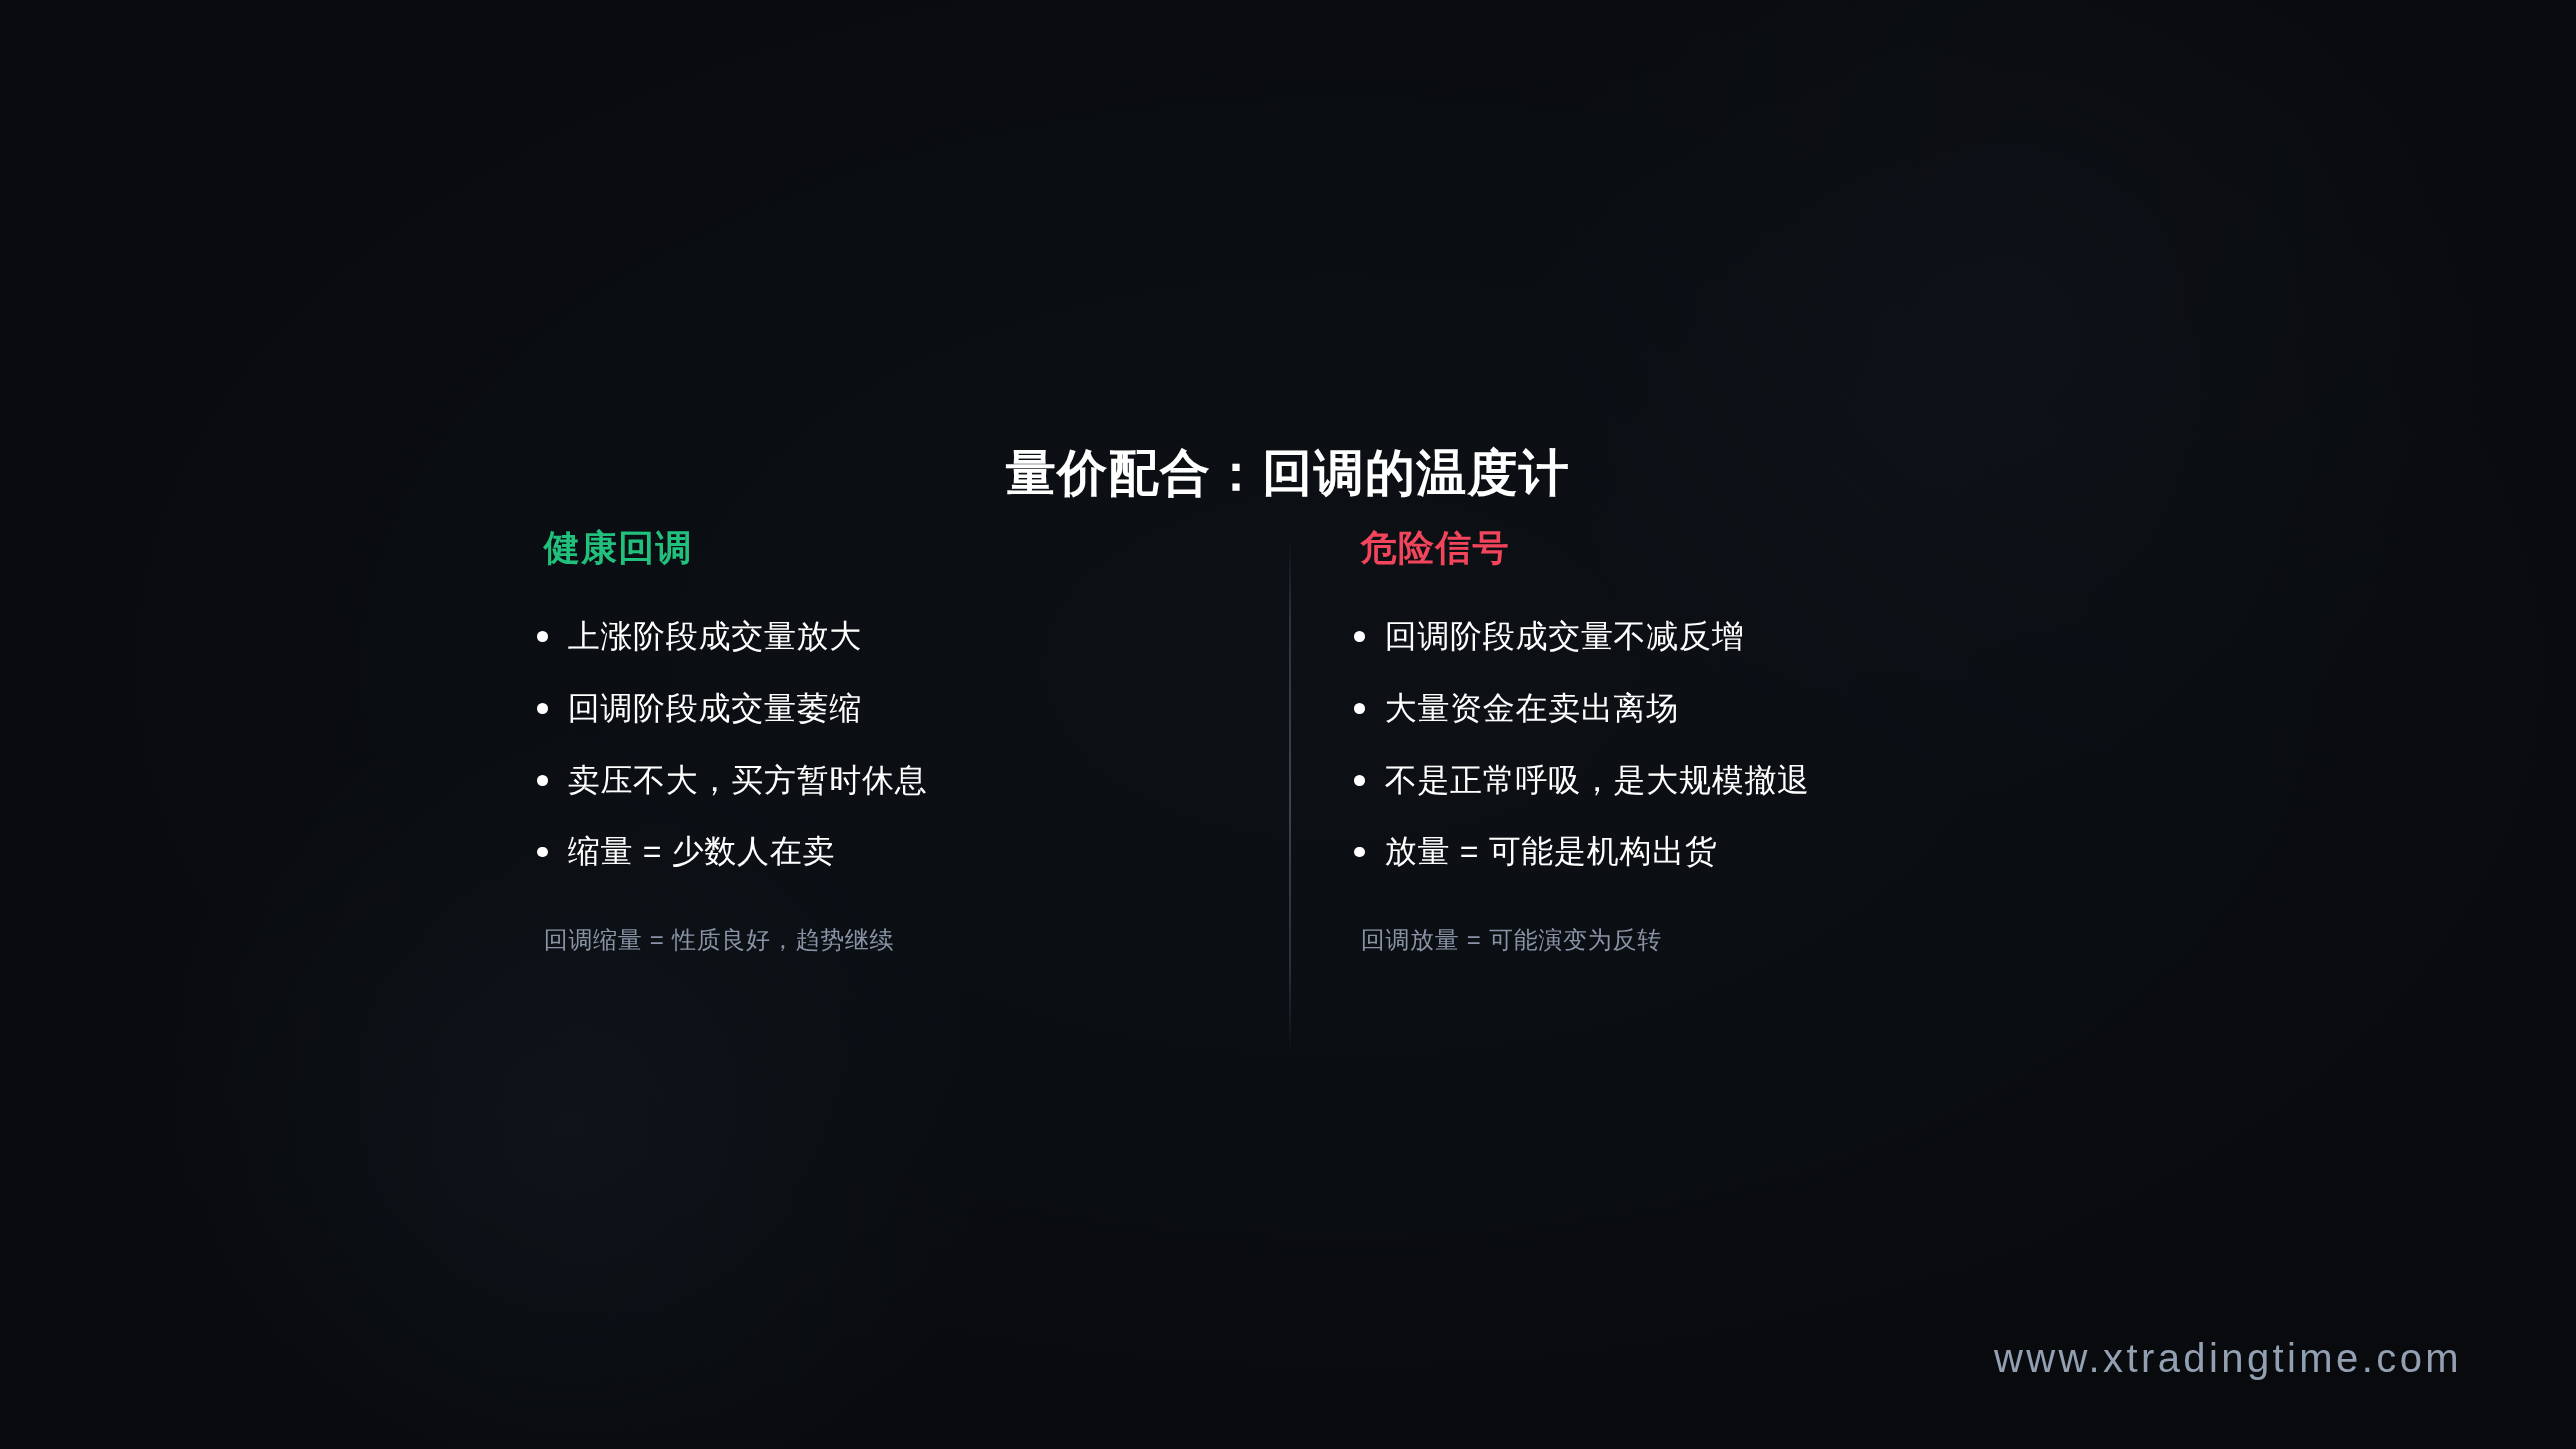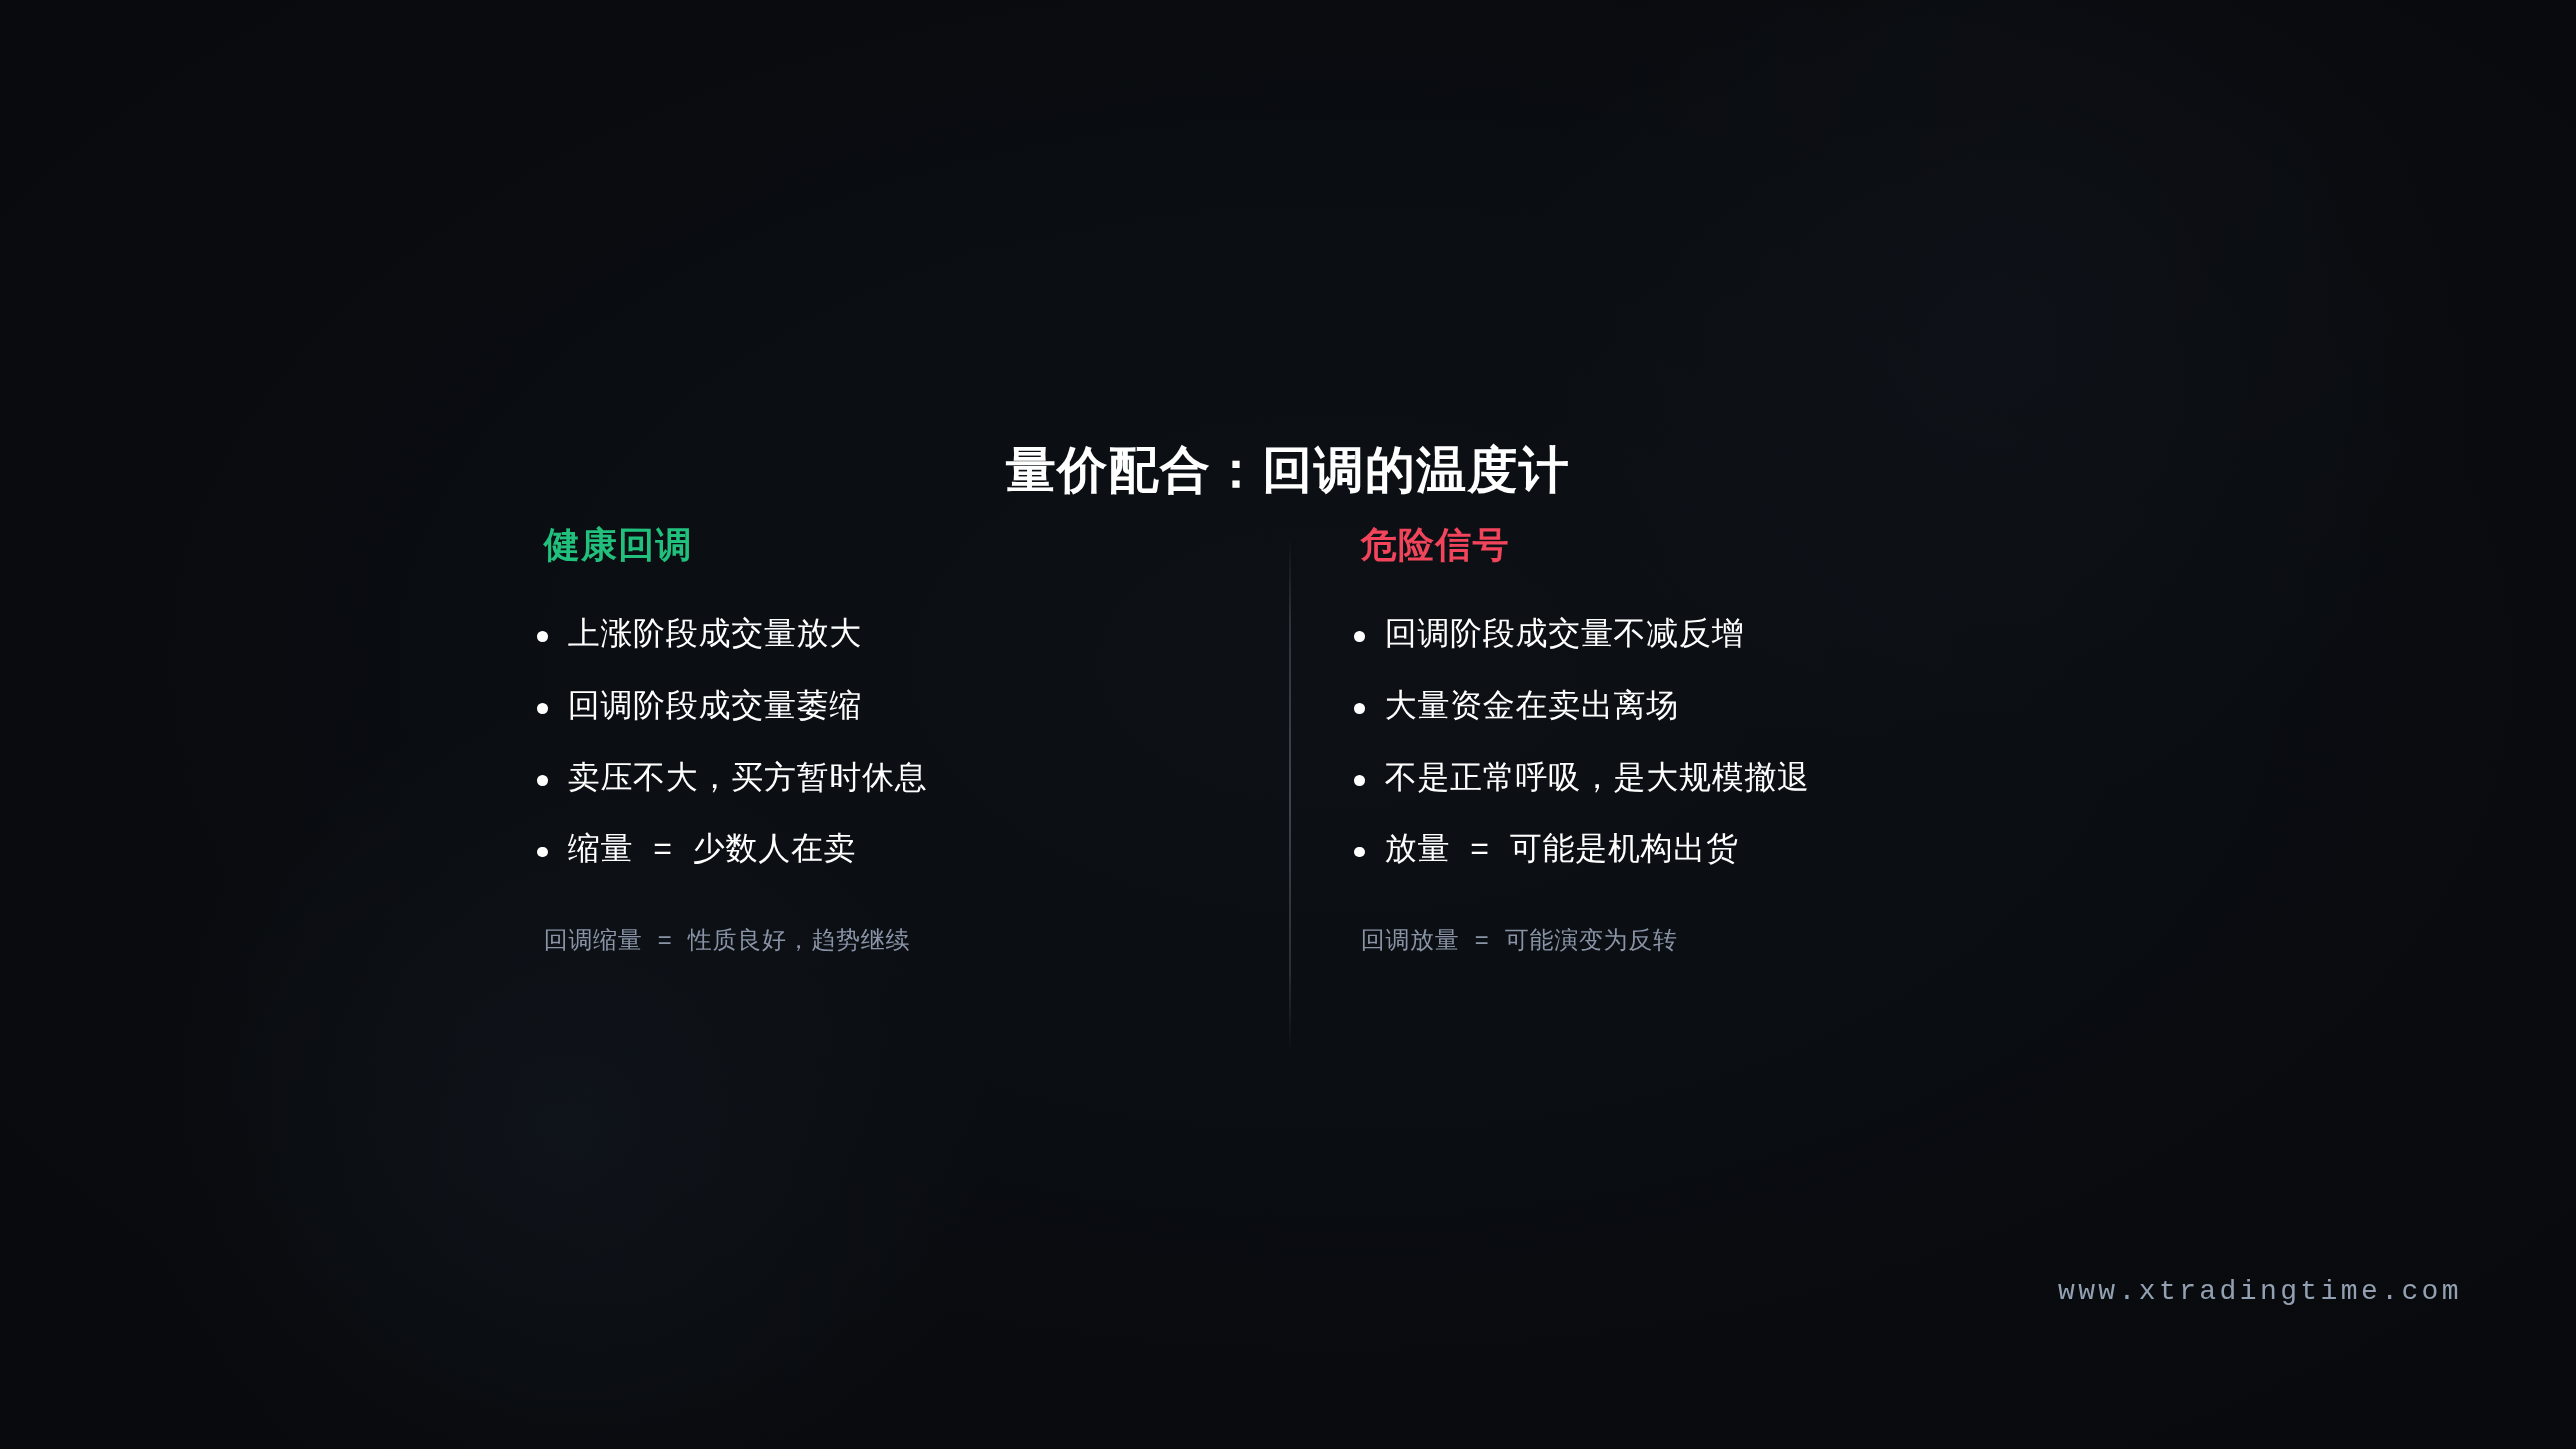--- a/index.html
+++ b/index.html
@@ -8,21 +8,21 @@
     padding: 0;
     background: #080b0e;
   }
   #slide {
     position: relative;
     width: 2576px;
     height: 1449px;
     overflow: hidden;
     background:
       radial-gradient(ellipse 1610px 939px at 52% 46%, #0d1116 0%, #0a0d11 55%, #080a0d 100%);
-    font-family: Liberation Mono, monospace;
+    font-family: Liberation Sans, sans-serif;
     -webkit-font-smoothing: antialiased;
     color: #ffffff;
   }
 
   
   #slide::before {
     content: "";
     position: absolute;
     inset: 0;
     background:
@@ -132,22 +132,22 @@
         rgba(130,142,160,0.42) 50%,
         rgba(120,132,150,0.28) 84%,
         rgba(120,132,150,0.0) 100%);
     pointer-events: none;
   }
 
   
   .watermark {
     position: absolute;
     right: 114px;
-    top: 1276px;
-    font-size: 28px;
+    top: 1336px;
+    font-size: 40px;
     font-weight: 400;
     letter-spacing: 3.4px;
     color: #93a0b2;
     white-space: pre;
   }
 </style>
 </head>
 <body>
 
 <div id="slide">

